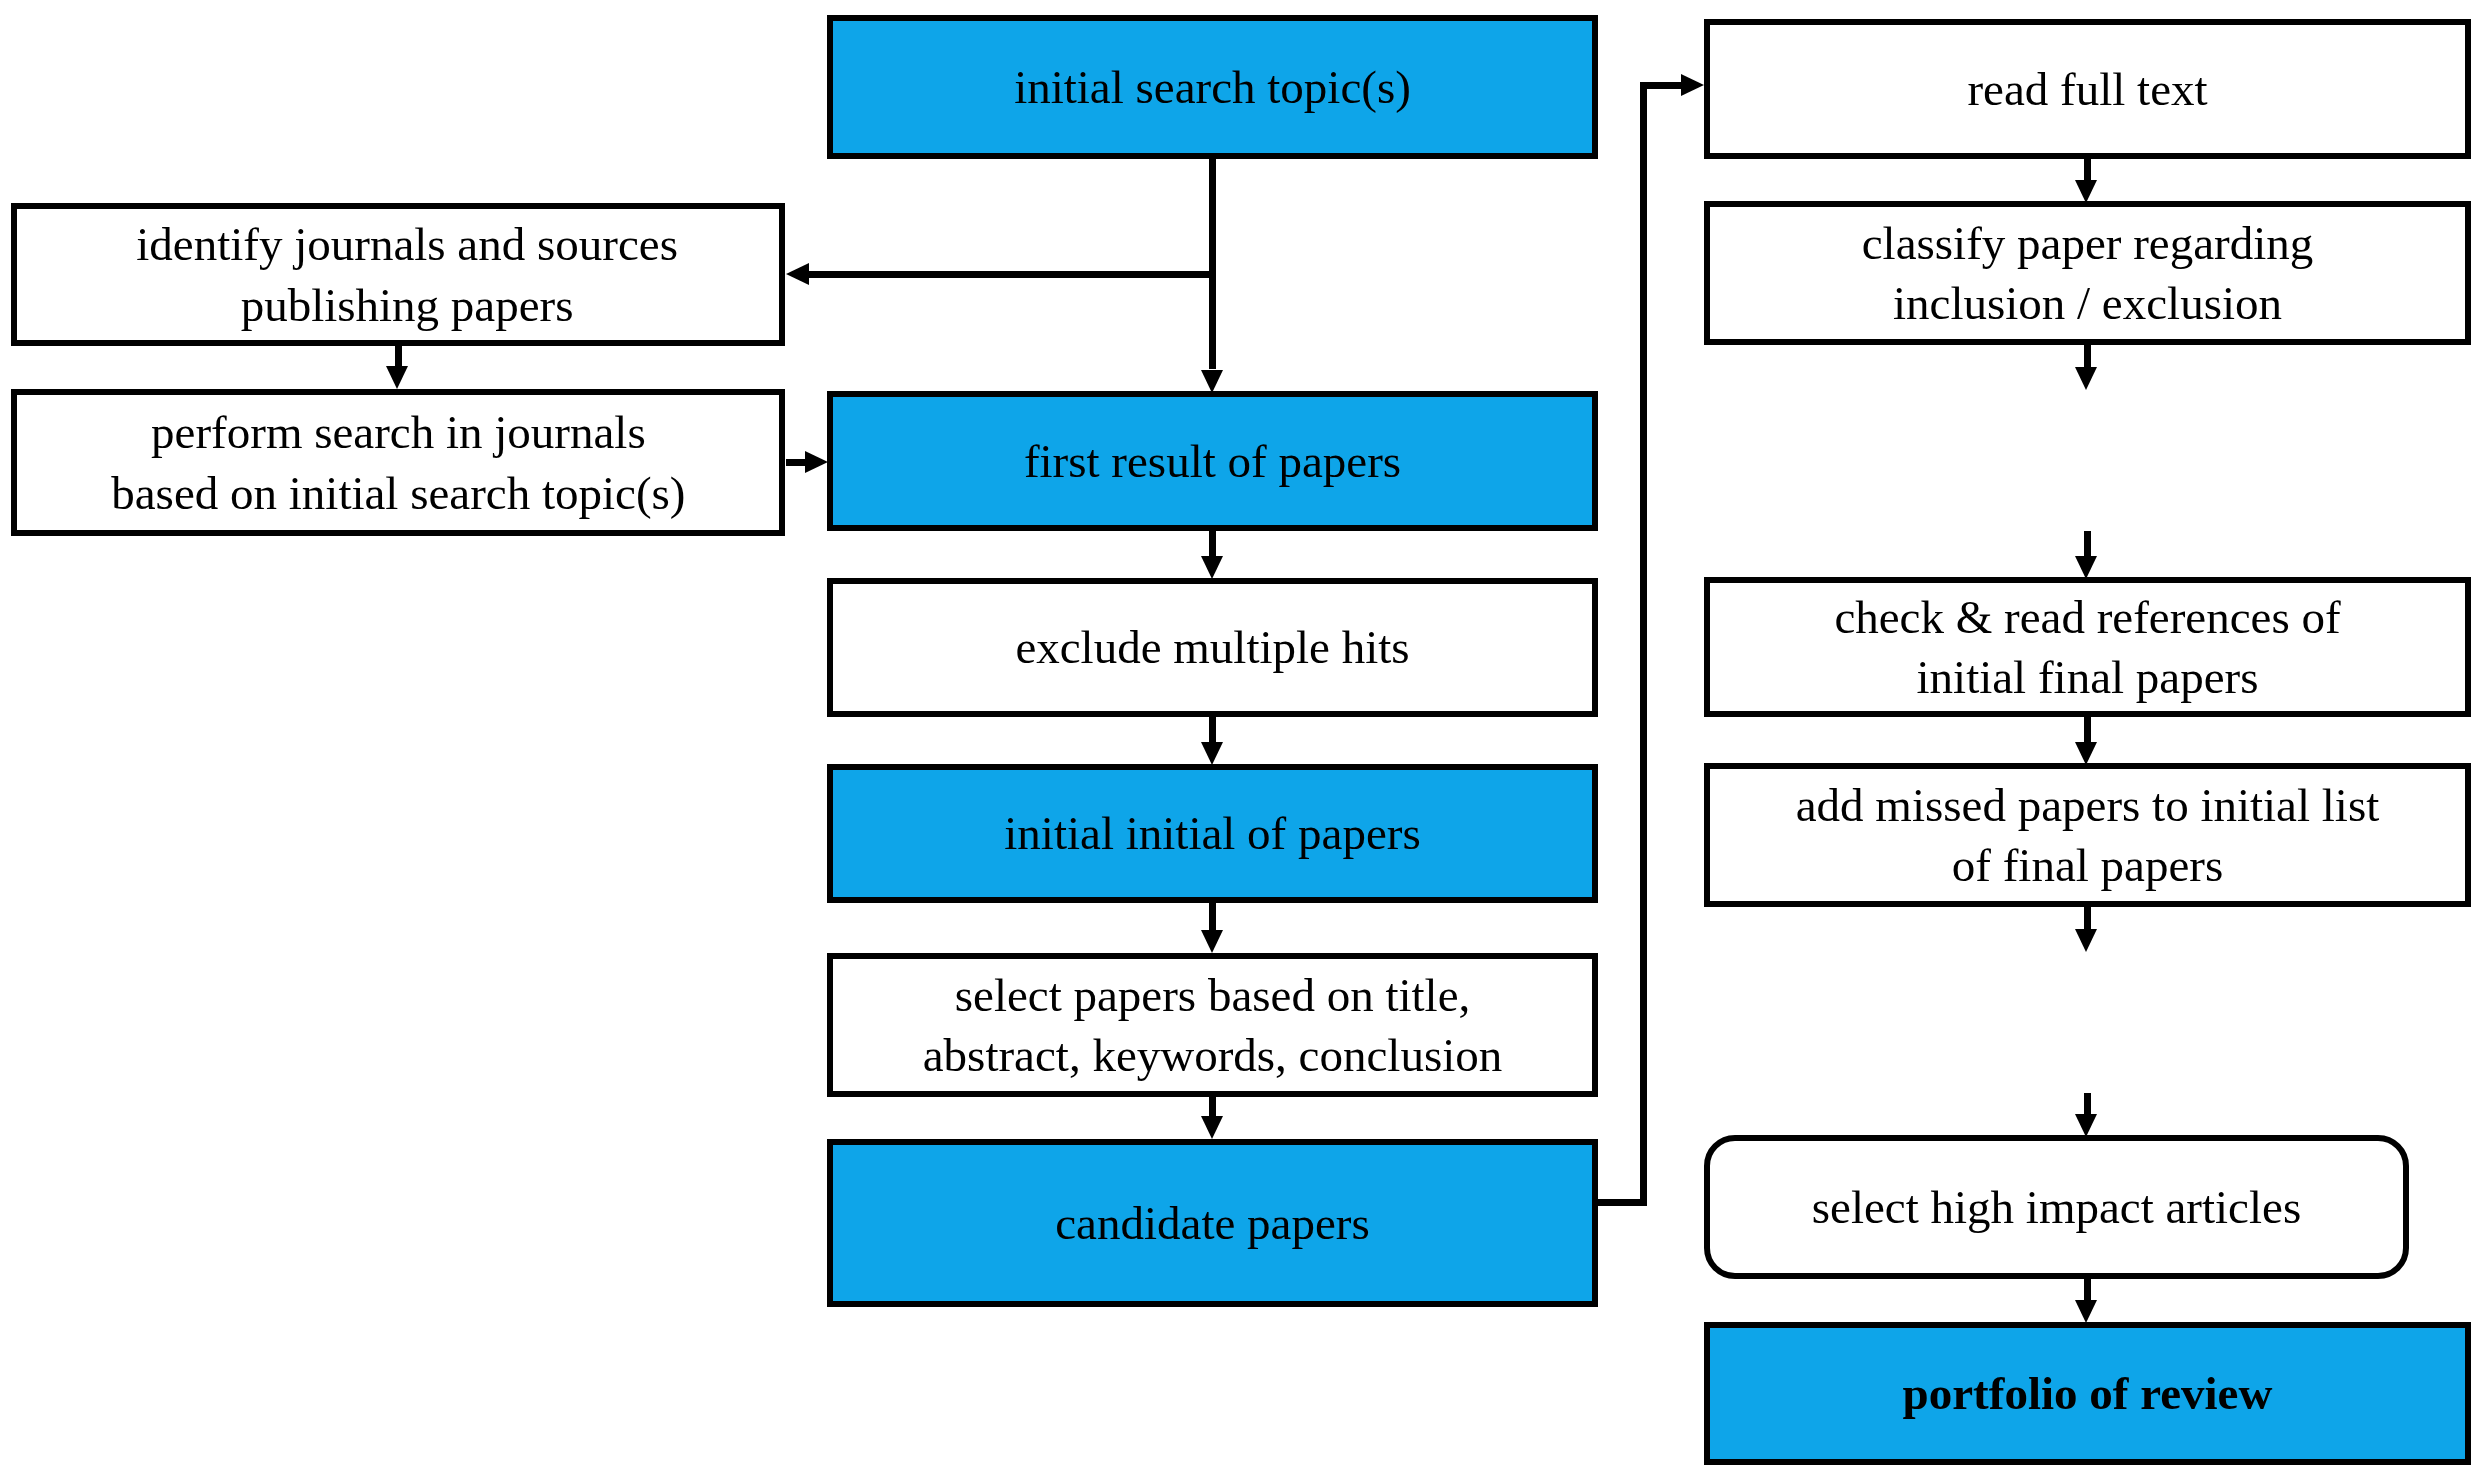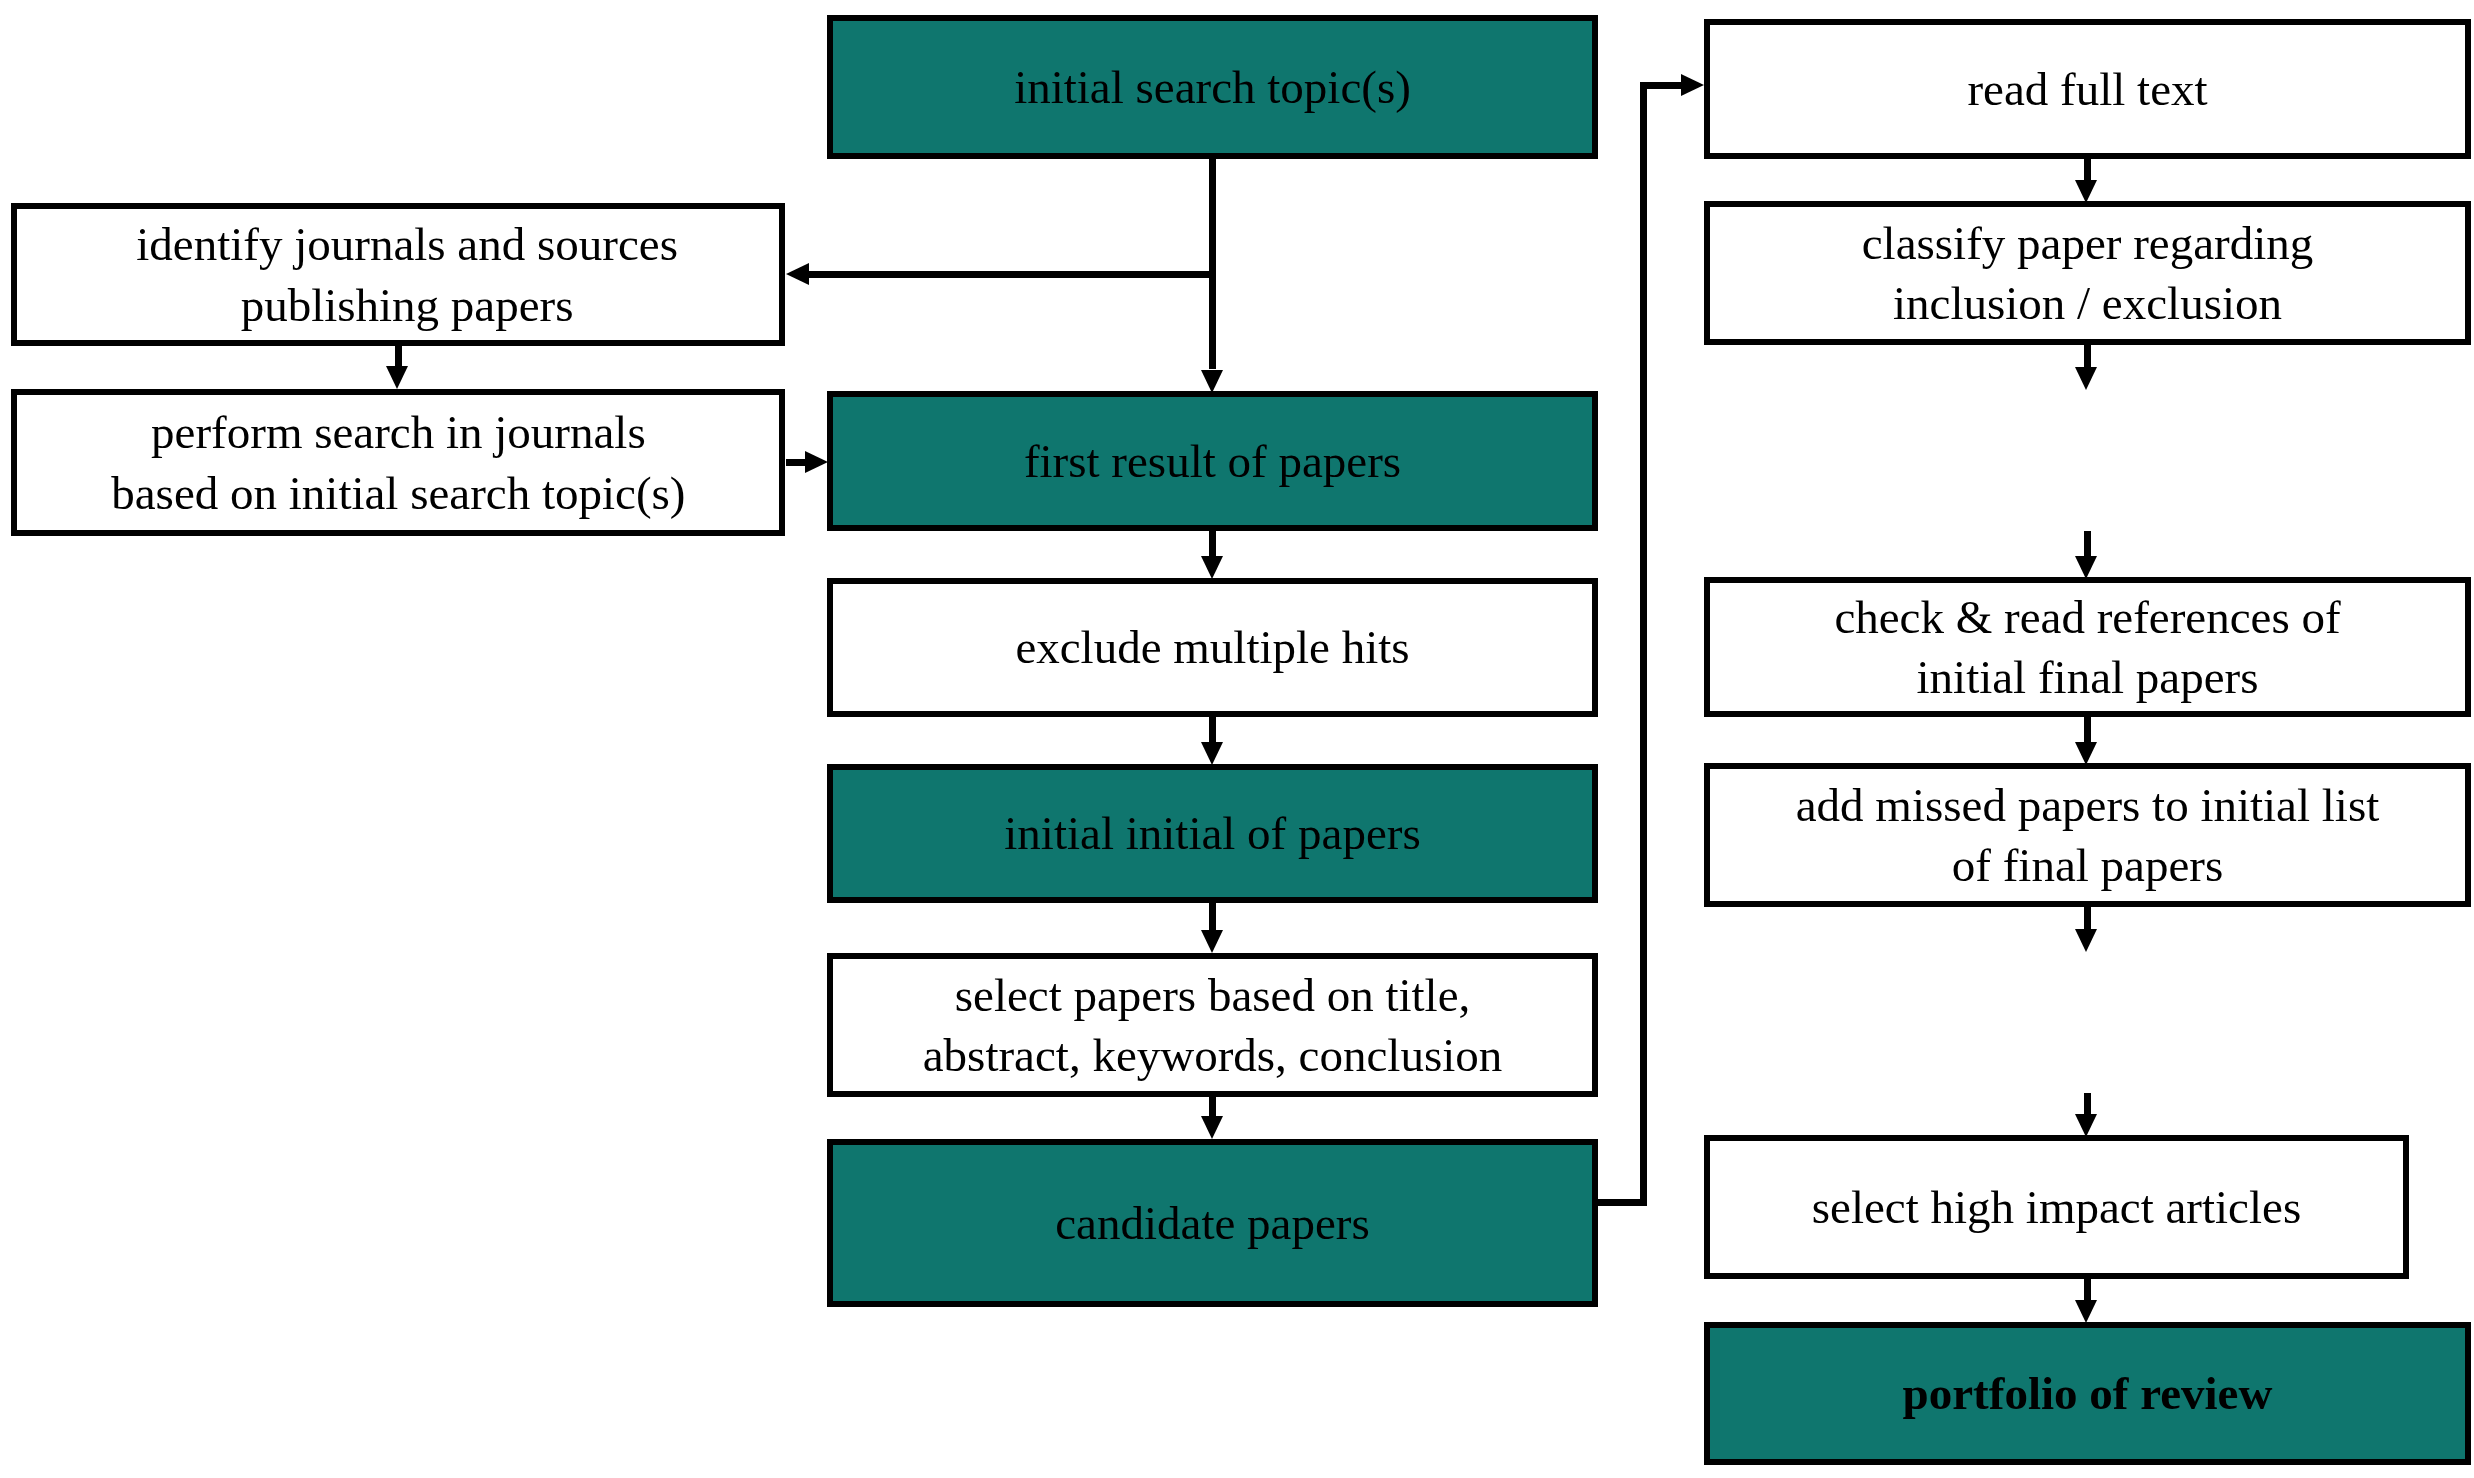--- a/index.html
+++ b/index.html
@@ -23,21 +23,21 @@
     background: #ffffff;
     display: flex;
     align-items: center;
     justify-content: center;
     text-align: center;
     font-size: 47px;
     line-height: 1.28;
     white-space: pre-line;
     padding: 3px 10.6px;
   }
-  .node.shaded { background: #0f766e; }
+  .node.shaded { background: #0ea5e9; }
   .node.bold { font-weight: bold; }
   .hline, .vline {
     position: absolute;
     background: #000000;
   }
   .hline { height: 6.8px; }
   .vline { width: 6.8px; }
   .head-down {
     position: absolute;
     width: 0; height: 0;
@@ -102,21 +102,21 @@
 inclusion / exclusion</span>
   </div>
   <div class="node" style="left:1704px; top:577px; width:767px; height:140px;">
     <span>check &amp; read references of
 initial final papers</span>
   </div>
   <div class="node" style="left:1704px; top:763px; width:767px; height:144px;">
     <span>add missed papers to initial list
 of final papers</span>
   </div>
-  <div class="node" style="left:1704px; top:1135px; width:705px; height:144px;">
+  <div class="node" style="left:1704px; top:1135px; width:705px; height:144px;border-radius:31px;">
     <span>select high impact articles</span>
   </div>
   <div class="node shaded bold" style="left:1704px; top:1322px; width:767px; height:143px;">
     <span>portfolio of review</span>
   </div>
 
   <div class="vline" style="left:1209px; top:159px; height:210px;"></div>
   <div class="head-down" style="left:1201px; top:370px;"></div>
 
   <div class="hline" style="left:807px; top:271px; width:409px;"></div>

